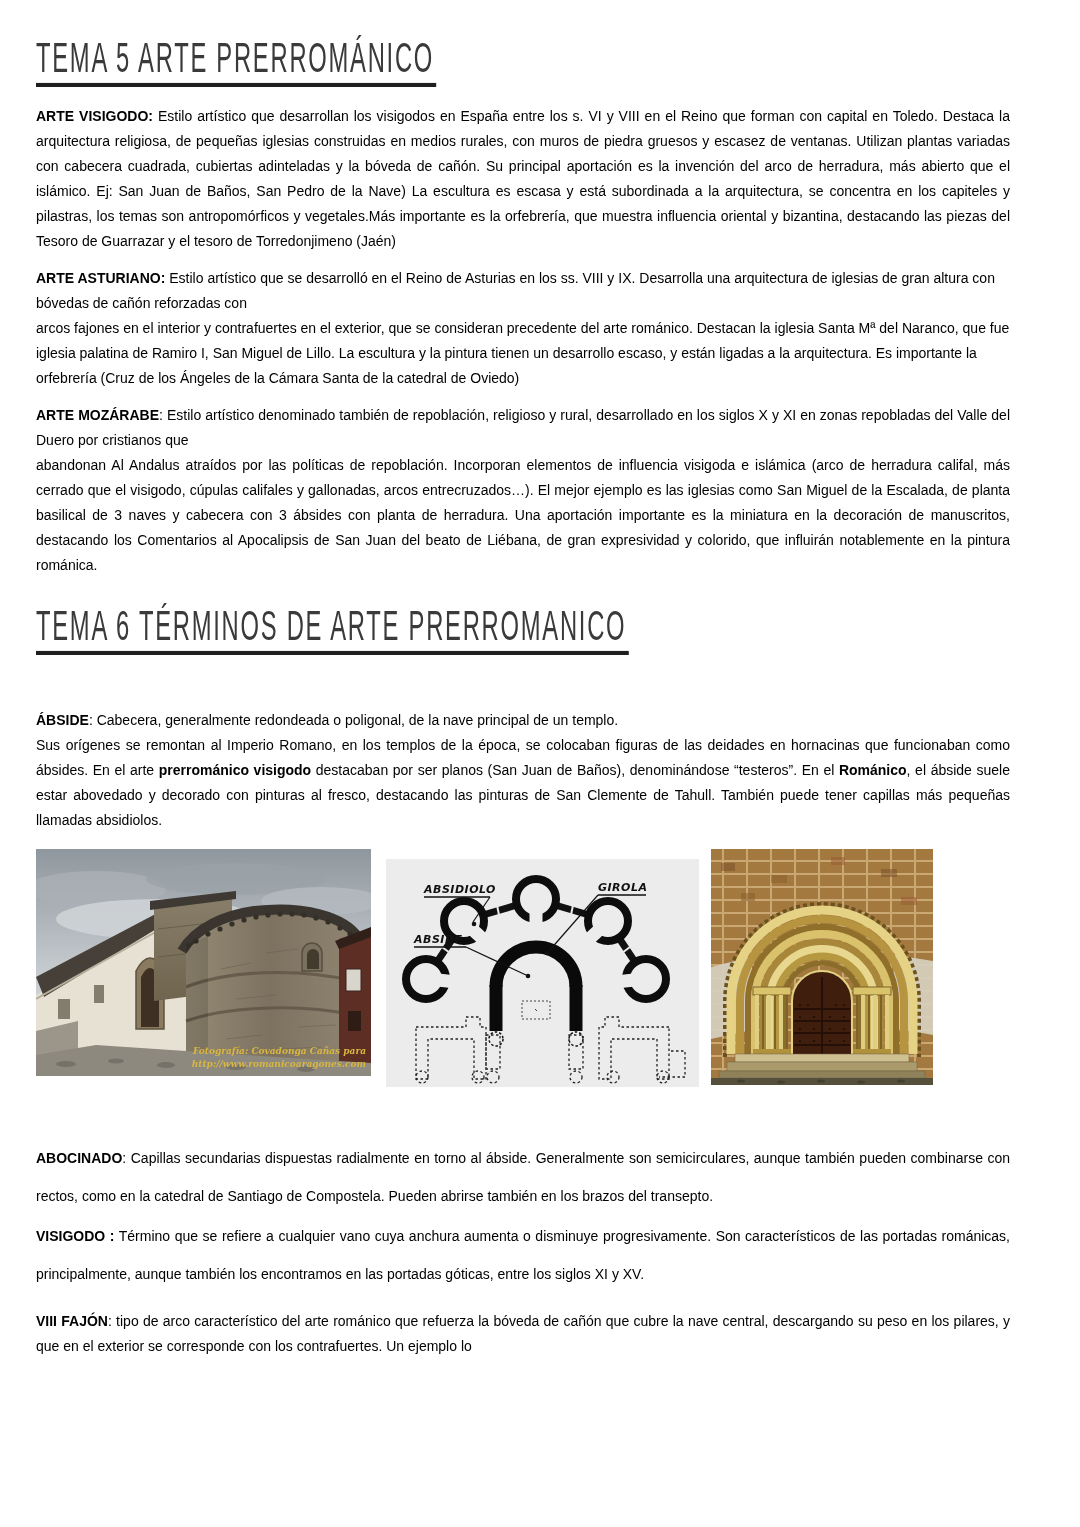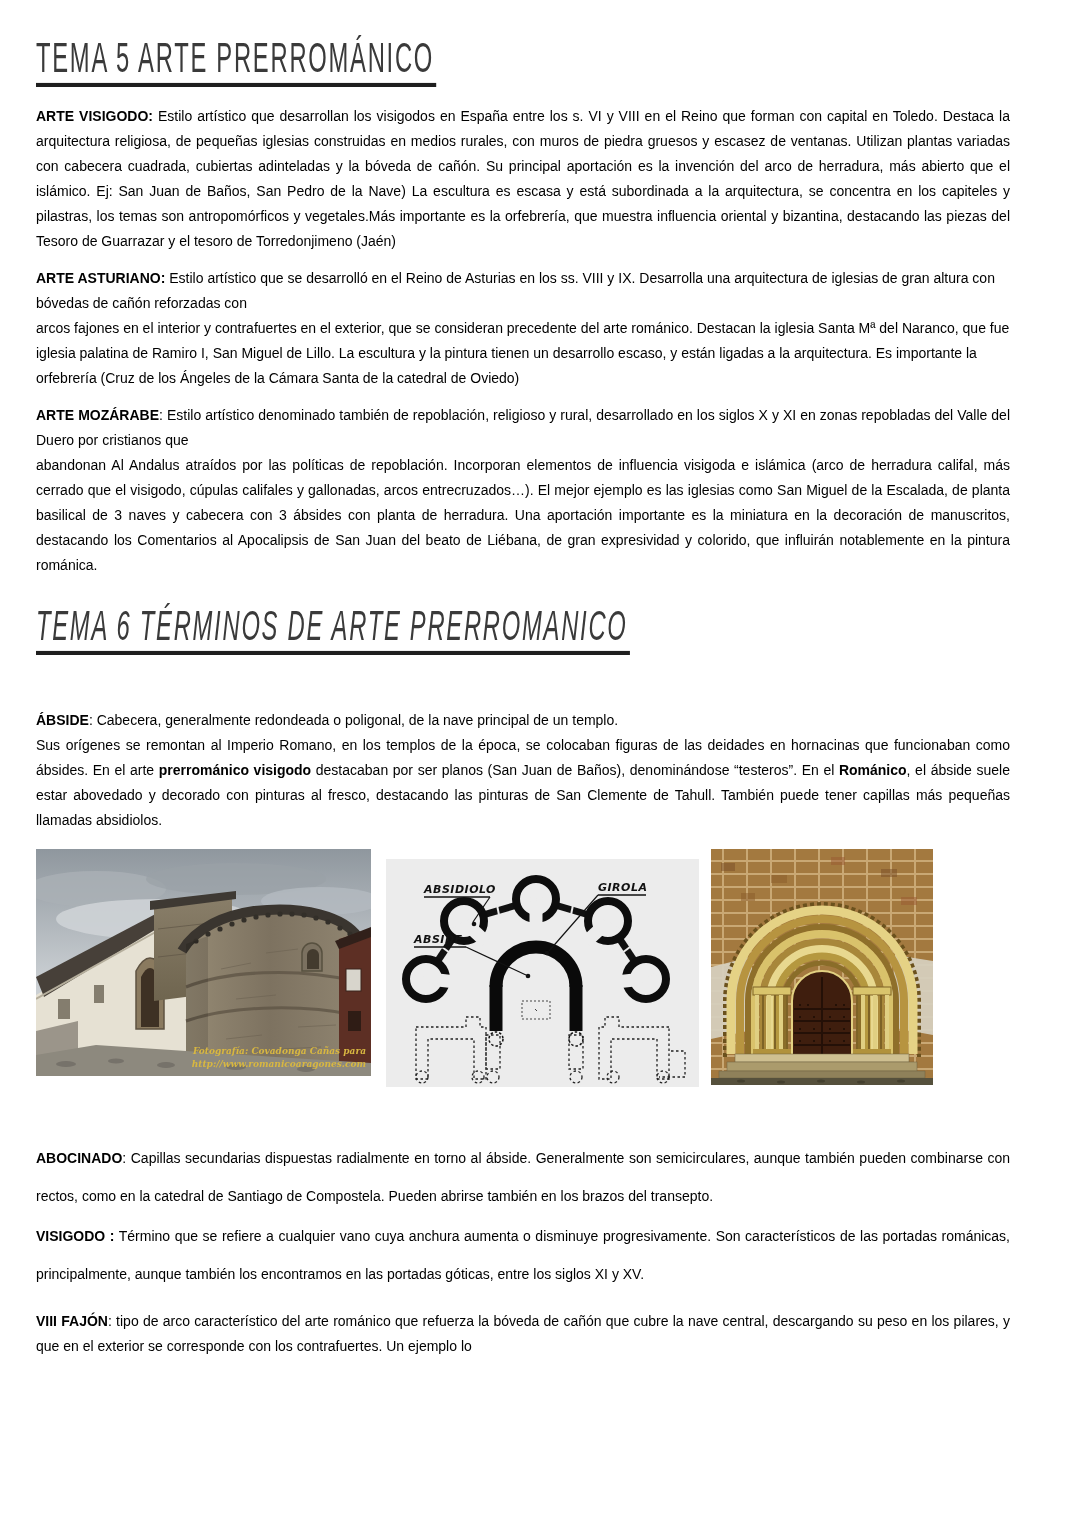--- a/index.html
+++ b/index.html
@@ -14,21 +14,21 @@
     display:inline-block;
     font-size:41px;
     letter-spacing:3px;
     color:#3a3a3a;
     white-space:nowrap;
     border-bottom:4px solid #1f1f1f;
     padding:0 4px 3px 0;
     transform:scale(0.58,1.02);
     transform-origin:0 100%;
   }
-  h2{margin-top:26px;font-style:italic;}
+  h2{margin-top:26px;}
   
   p{margin:0;font-size:14px;line-height:25px;}
   .just{text-align:justify;}
   .left{text-align:left;}
   .spaced{line-height:38px;}
   .mt14{margin-top:14px;}
   .mt10{margin-top:12px;}
   .mt32{margin-top:50px;}
   .mt16{margin-top:16px;}
   .mt2{margin-top:2px;}

